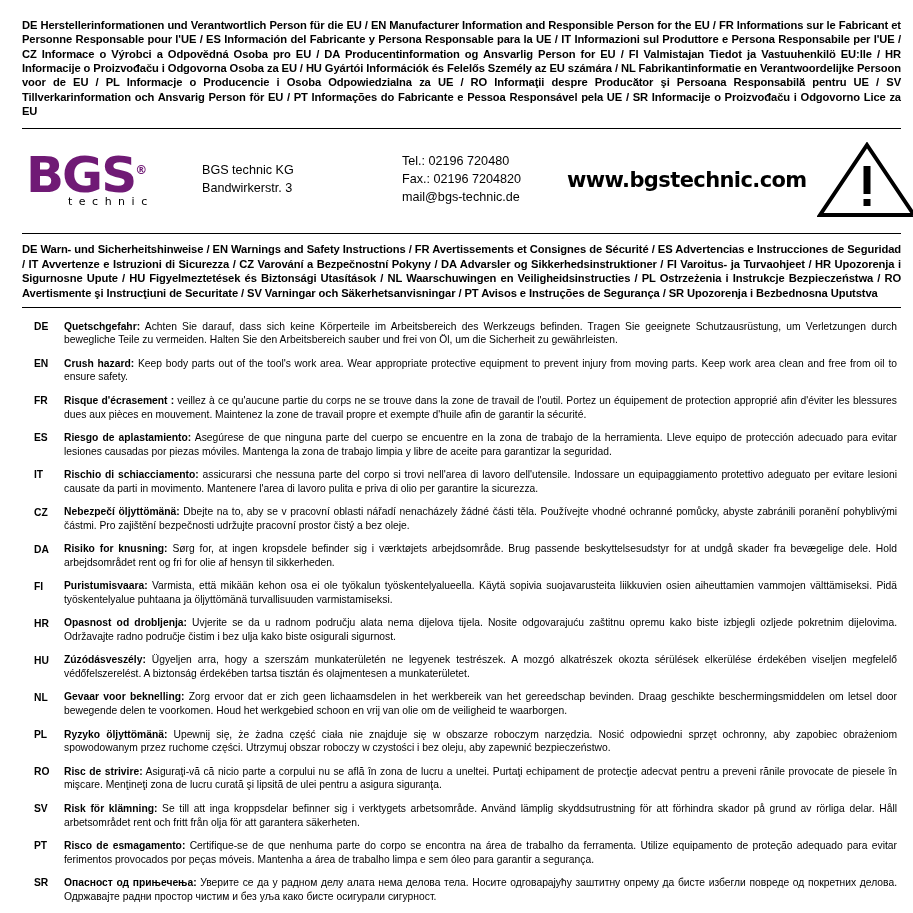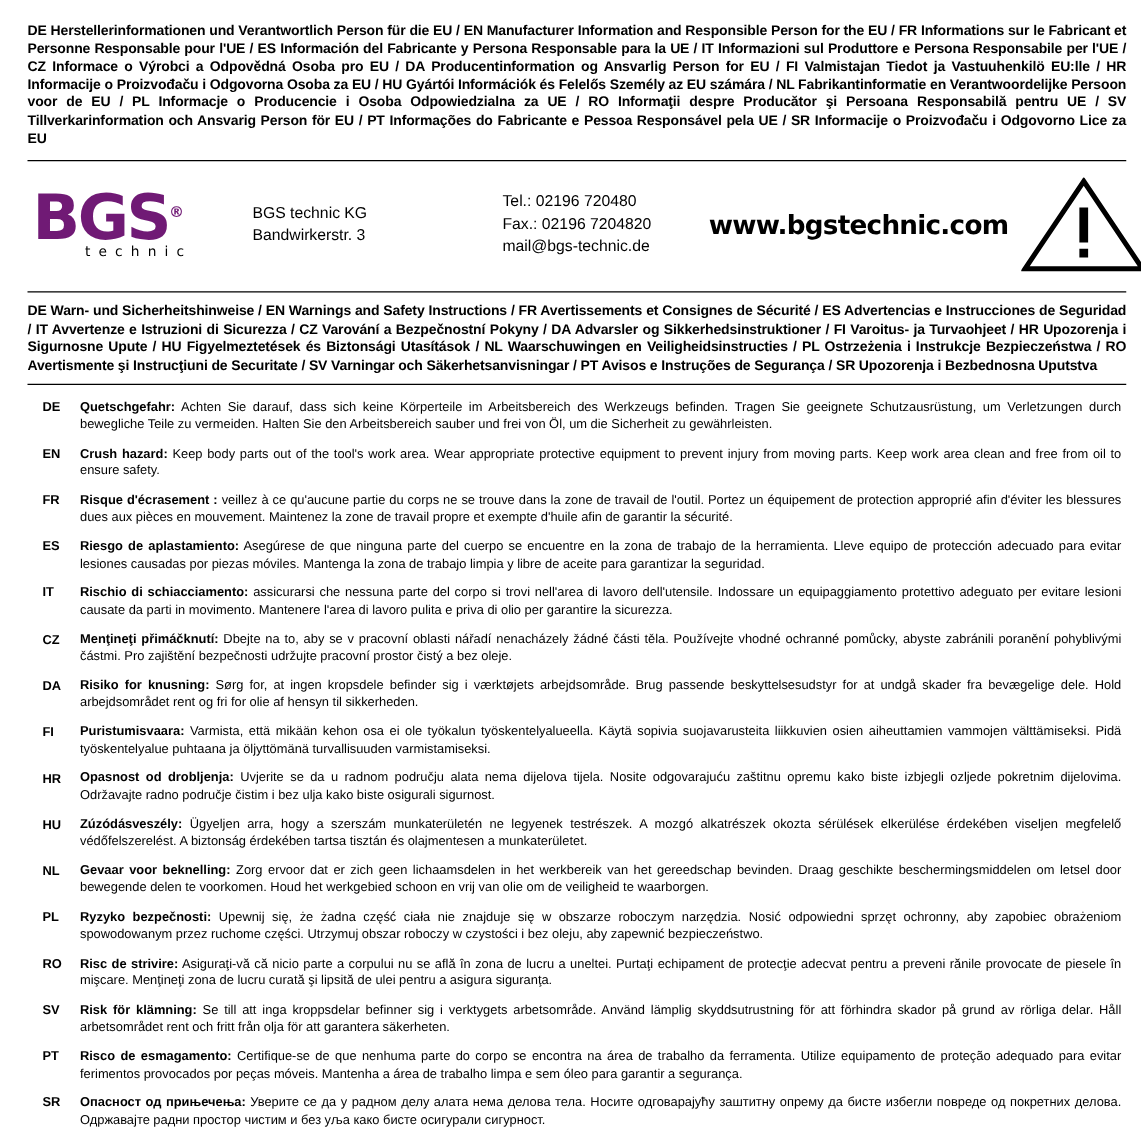--- a/index.html
+++ b/index.html
@@ -206,21 +206,21 @@
       <div class="lang-row">
         <div class="lang-code">ES</div>
         <div class="lang-text"><b>Riesgo de aplastamiento:</b><span> Asegúrese de que ninguna parte del cuerpo se encuentre en la zona de trabajo de la herramienta. Lleve equipo de protección adecuado para evitar lesiones causadas por piezas móviles. Mantenga la zona de trabajo limpia y libre de aceite para garantizar la seguridad.</span></div>
       </div>
       <div class="lang-row">
         <div class="lang-code">IT</div>
         <div class="lang-text"><b>Rischio di schiacciamento:</b><span> assicurarsi che nessuna parte del corpo si trovi nell'area di lavoro dell'utensile. Indossare un equipaggiamento protettivo adeguato per evitare lesioni causate da parti in movimento. Mantenere l'area di lavoro pulita e priva di olio per garantire la sicurezza.</span></div>
       </div>
       <div class="lang-row">
         <div class="lang-code">CZ</div>
-        <div class="lang-text"><b>Menţineţi přimáčknutí:</b><span> Dbejte na to, aby se v pracovní oblasti nářadí nenacházely žádné části těla. Používejte vhodné ochranné pomůcky, abyste zabránili poranění pohyblivými částmi. Pro zajištění bezpečnosti udržujte pracovní prostor čistý a bez oleje.</span></div>
+        <div class="lang-text"><b>Nebezpečí öljyttömänä:</b><span> Dbejte na to, aby se v pracovní oblasti nářadí nenacházely žádné části těla. Používejte vhodné ochranné pomůcky, abyste zabránili poranění pohyblivými částmi. Pro zajištění bezpečnosti udržujte pracovní prostor čistý a bez oleje.</span></div>
       </div>
       <div class="lang-row">
         <div class="lang-code">DA</div>
         <div class="lang-text"><b>Risiko for knusning:</b><span> Sørg for, at ingen kropsdele befinder sig i værktøjets arbejdsområde. Brug passende beskyttelsesudstyr for at undgå skader fra bevægelige dele. Hold arbejdsområdet rent og fri for olie af hensyn til sikkerheden.</span></div>
       </div>
       <div class="lang-row">
         <div class="lang-code">FI</div>
         <div class="lang-text"><b>Puristumisvaara:</b><span> Varmista, että mikään kehon osa ei ole työkalun työskentelyalueella. Käytä sopivia suojavarusteita liikkuvien osien aiheuttamien vammojen välttämiseksi. Pidä työskentelyalue puhtaana ja öljyttömänä turvallisuuden varmistamiseksi.</span></div>
       </div>
       <div class="lang-row">
@@ -230,21 +230,21 @@
       <div class="lang-row">
         <div class="lang-code">HU</div>
         <div class="lang-text"><b>Zúzódásveszély:</b><span> Ügyeljen arra, hogy a szerszám munkaterületén ne legyenek testrészek. A mozgó alkatrészek okozta sérülések elkerülése érdekében viseljen megfelelő védőfelszerelést. A biztonság érdekében tartsa tisztán és olajmentesen a munkaterületet.</span></div>
       </div>
       <div class="lang-row">
         <div class="lang-code">NL</div>
         <div class="lang-text"><b>Gevaar voor beknelling:</b><span> Zorg ervoor dat er zich geen lichaamsdelen in het werkbereik van het gereedschap bevinden. Draag geschikte beschermingsmiddelen om letsel door bewegende delen te voorkomen. Houd het werkgebied schoon en vrij van olie om de veiligheid te waarborgen.</span></div>
       </div>
       <div class="lang-row">
         <div class="lang-code">PL</div>
-        <div class="lang-text"><b>Ryzyko bezpečnosti:</b><span> Upewnij się, że żadna część ciała nie znajduje się w obszarze roboczym narzędzia. Nosić odpowiedni sprzęt ochronny, aby zapobiec obrażeniom spowodowanym przez ruchome części. Utrzymuj obszar roboczy w czystości i bez oleju, aby zapewnić bezpieczeństwo.</span></div>
+        <div class="lang-text"><b>Ryzyko öljyttömänä:</b><span> Upewnij się, że żadna część ciała nie znajduje się w obszarze roboczym narzędzia. Nosić odpowiedni sprzęt ochronny, aby zapobiec obrażeniom spowodowanym przez ruchome części. Utrzymuj obszar roboczy w czystości i bez oleju, aby zapewnić bezpieczeństwo.</span></div>
       </div>
       <div class="lang-row">
         <div class="lang-code">RO</div>
         <div class="lang-text"><b>Risc de strivire:</b><span> Asiguraţi-vă că nicio parte a corpului nu se află în zona de lucru a uneltei. Purtaţi echipament de protecţie adecvat pentru a preveni rănile provocate de piesele în mişcare. Menţineţi zona de lucru curată şi lipsită de ulei pentru a asigura siguranţa.</span></div>
       </div>
       <div class="lang-row">
         <div class="lang-code">SV</div>
         <div class="lang-text"><b>Risk för klämning:</b><span> Se till att inga kroppsdelar befinner sig i verktygets arbetsområde. Använd lämplig skyddsutrustning för att förhindra skador på grund av rörliga delar. Håll arbetsområdet rent och fritt från olja för att garantera säkerheten.</span></div>
       </div>
       <div class="lang-row">

